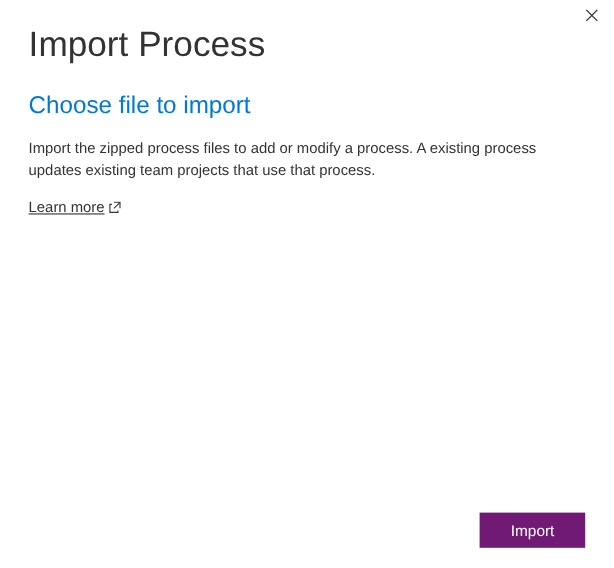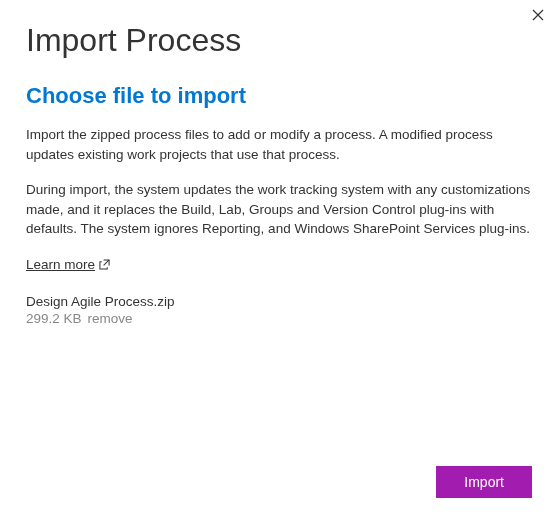--- a/index.html
+++ b/index.html
@@ -31,21 +31,21 @@
       padding: 22px 26px 0 26px;
     }
     .dialog-title {
       font-size: 32px;
       font-weight: 300;
       color: #333;
       margin-bottom: 24px;
     }
     .section-heading {
       font-size: 22px;
-      font-weight: 700;
+      font-weight: 400;
       color: #0078d4;
       margin-bottom: 16px;
     }
     .description {
       font-size: 13.5px;
       line-height: 1.45;
       color: #333;
       margin-bottom: 16px;
     }
     .learn-more {
@@ -109,21 +109,21 @@
     .checkbox-label {
       font-size: 13.5px;
       color: #888;
     }
     .footer {
       position: absolute;
       bottom: 18px;
       right: 26px;
     }
     .import-btn {
-      background: #a21caf;
+      background: #701a75;
       color: #ffffff;
       border: none;
       font-size: 14px;
       padding: 8px 28px;
       cursor: pointer;
       font-family: inherit;
     }
   </style>
 </head>
 <body>
@@ -134,39 +134,32 @@
         <path d="M1 1 L11 11 M11 1 L1 11" stroke="#333" stroke-width="1.2" fill="none"></path>
       </svg>
   </span>
 </button>
 
 <div class="content">
   <h1 class="dialog-title">Import Process</h1>
 
   <h2 class="section-heading">Choose file to import</h2>
 
-  <p class="description">Import the zipped process files to add or modify a process. A modified process updates existing work projects that use that process.</p>
+  <p class="description">Import the zipped process files to add or modify a process. A existing process updates existing team projects that use that process.</p>
 
-  <p class="description">During import, the system updates the work tracking system with any customizations made, and it replaces the Build, Lab, Groups and Version Control plug-ins with defaults. The system ignores Reporting, and Windows SharePoint Services plug-ins.</p>
 
   <a class="learn-more">
     <span>Learn more</span>
     <span class="learn-more-icon">
       <svg width="11" height="11" viewBox="0 0 12 12">
         <path d="M3 3 H1 V11 H9 V9" stroke="#333" stroke-width="1.1" fill="none"></path>
         <path d="M5 1 H11 V7" stroke="#333" stroke-width="1.1" fill="none"></path>
         <path d="M11 1 L5 7" stroke="#333" stroke-width="1.1" fill="none"></path>
       </svg>
     </span>
   </a>
 
-  <div class="file-row">
-    <div class="file-name">Design Agile Process.zip</div>
-    <div class="file-meta">
-      <span class="file-size">299.2 KB</span><span class="remove-link">remove</span>
-    </div>
-  </div>
 
 </div>
 
 <div class="footer">
   <button class="import-btn">Import</button>
 </div>
 
 </body></html>

